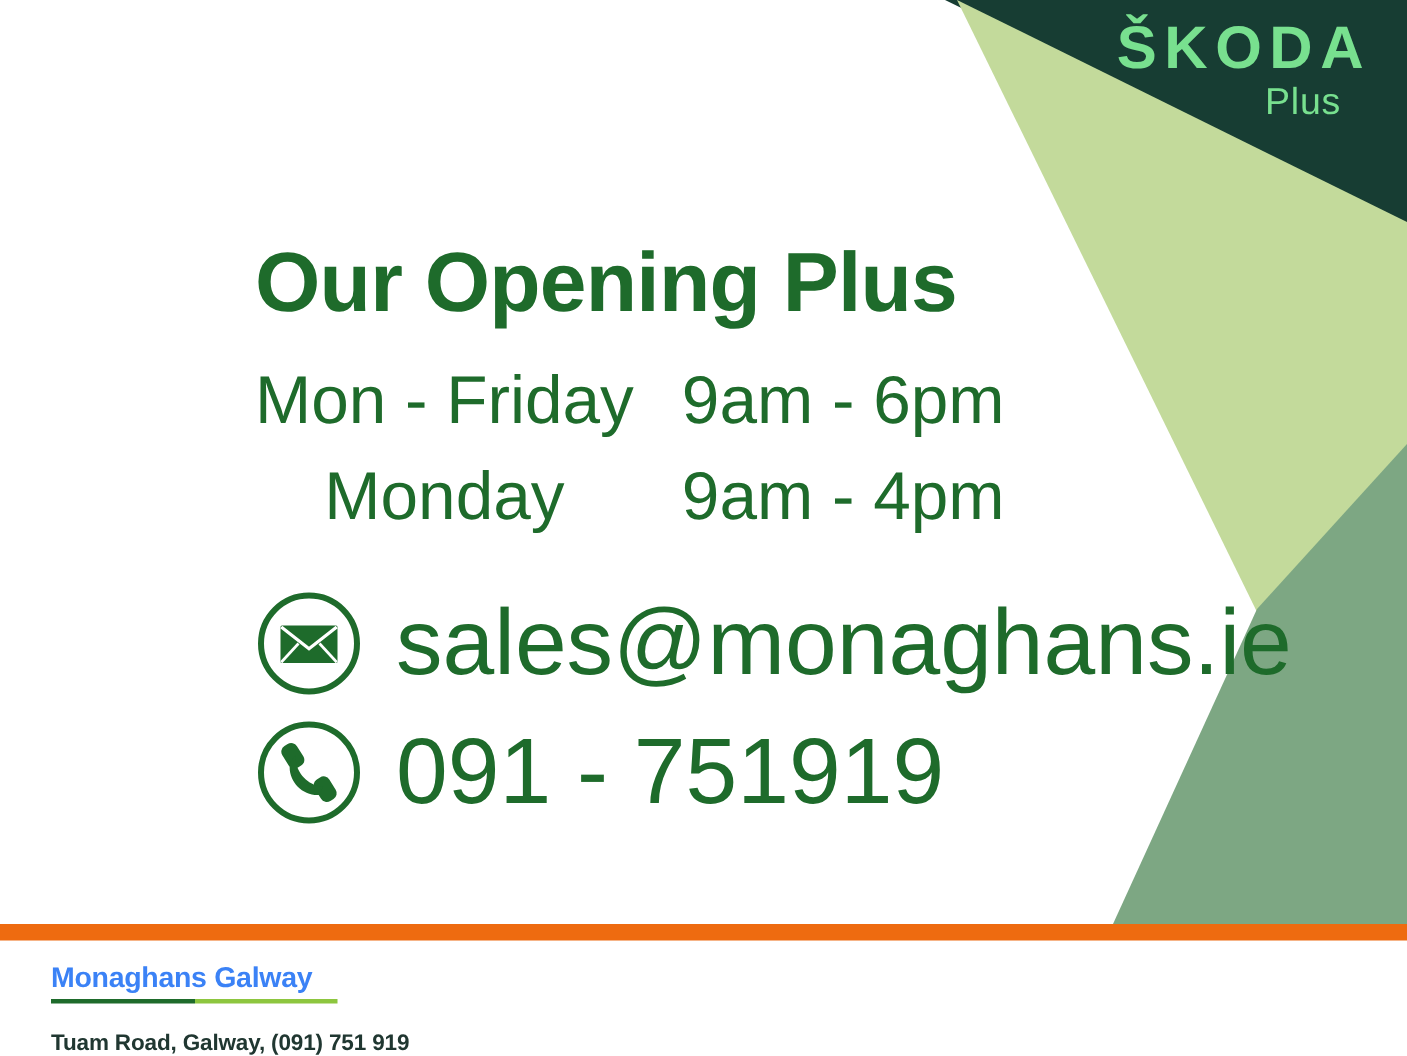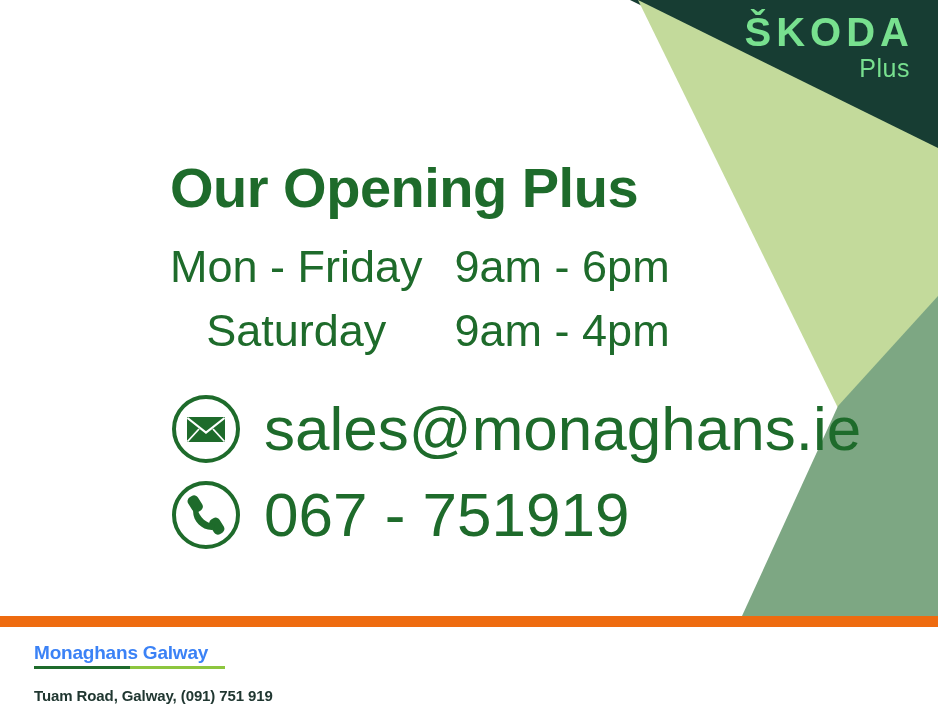--- a/index.html
+++ b/index.html
@@ -46,21 +46,21 @@
     display: block;
     white-space: nowrap;
   }
   .brand-sub {
     display: block;
     font-size: 25px;
     font-weight: normal;
     color: #78E08F;
     letter-spacing: 0.5px;
     margin-top: 4px;
-    margin-right: 4px;
+    margin-right: 20px;
     line-height: 1;
   }
 
   
   #content {
     position: absolute;
     left: 170px;
     top: 160px;
     z-index: 4;
   }
@@ -169,21 +169,21 @@
 
     <div class="headline">Our Opening Plus</div>
 
     <table class="hours-table">
       <tbody>
         <tr>
           <td class="hours-day">Mon - Friday</td>
           <td class="hours-time">9am - 6pm</td>
         </tr>
         <tr>
-          <td class="hours-day">Saturday</td>
+          <td class="hours-day">Monday</td>
           <td class="hours-time">9am - 4pm</td>
         </tr>
       </tbody>
     </table>
 
     <div class="contact-row">
       <svg class="contact-icon" viewBox="0 0 72 72" xmlns="http://www.w3.org/2000/svg">
         <circle cx="36" cy="36" r="32" fill="none" stroke="#1E6B2B" stroke-width="4"></circle>
         <rect x="17" y="24" width="38" height="25" rx="1" fill="#1E6B2B"></rect>
         <path d="M17.5 25 L36 39.5 L54.5 25" fill="none" stroke="#ffffff" stroke-width="2.2"></path>
@@ -196,21 +196,21 @@
     <div class="contact-row">
       <svg class="contact-icon" viewBox="0 0 72 72" xmlns="http://www.w3.org/2000/svg">
         <circle cx="36" cy="36" r="32" fill="none" stroke="#1E6B2B" stroke-width="4"></circle>
         <g fill="#1E6B2B">
           <rect x="19.5" y="16.5" width="11.5" height="17" rx="4.5" transform="rotate(-32 25 25)"></rect>
           <rect x="41" y="38.5" width="11.5" height="17" rx="4.5" transform="rotate(-32 47 47)"></rect>
           <path d="M23.5 29 C21 40 30.5 51.5 42.5 51 L45.5 45.5
                    C36 45 26.5 36.5 27 24.5 Z"></path>
         </g>
       </svg>
-      <span class="contact-text">067 - 751919</span>
+      <span class="contact-text">091 - 751919</span>
     </div>
 
   </div>
 
   <div id="orange-bar"></div>
 
   <div id="footer">
     <div class="footer-name">Monaghans Galway</div>
     <div class="footer-rule">
       <span class="footer-rule-left"></span>

